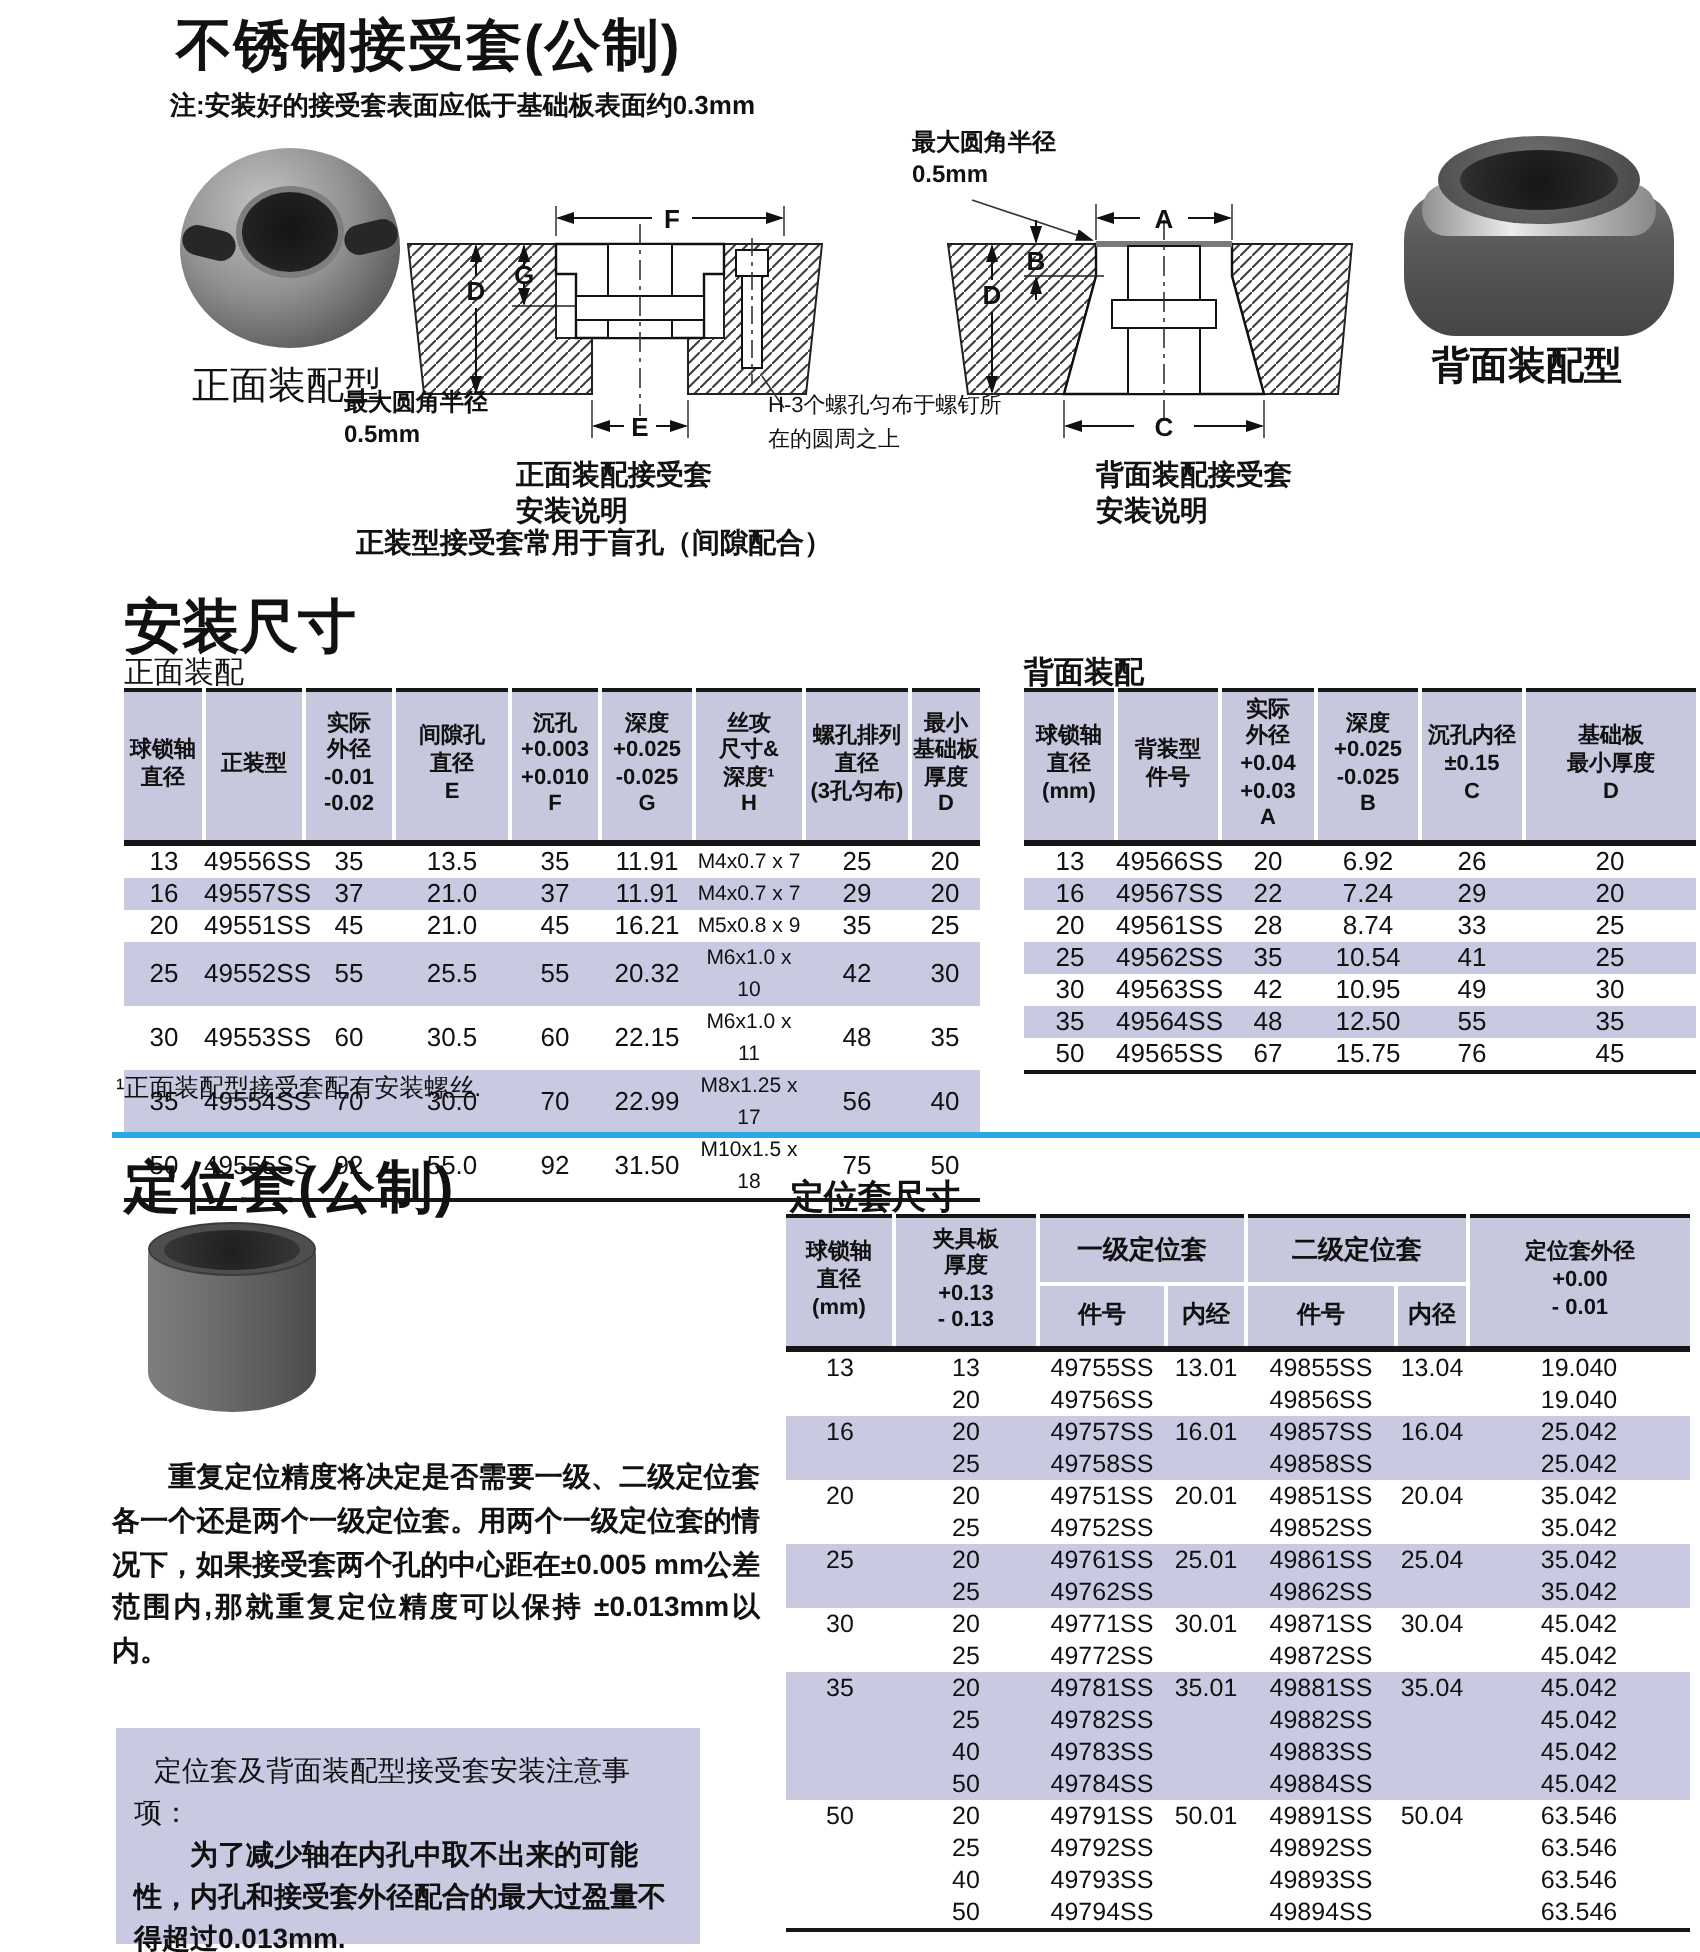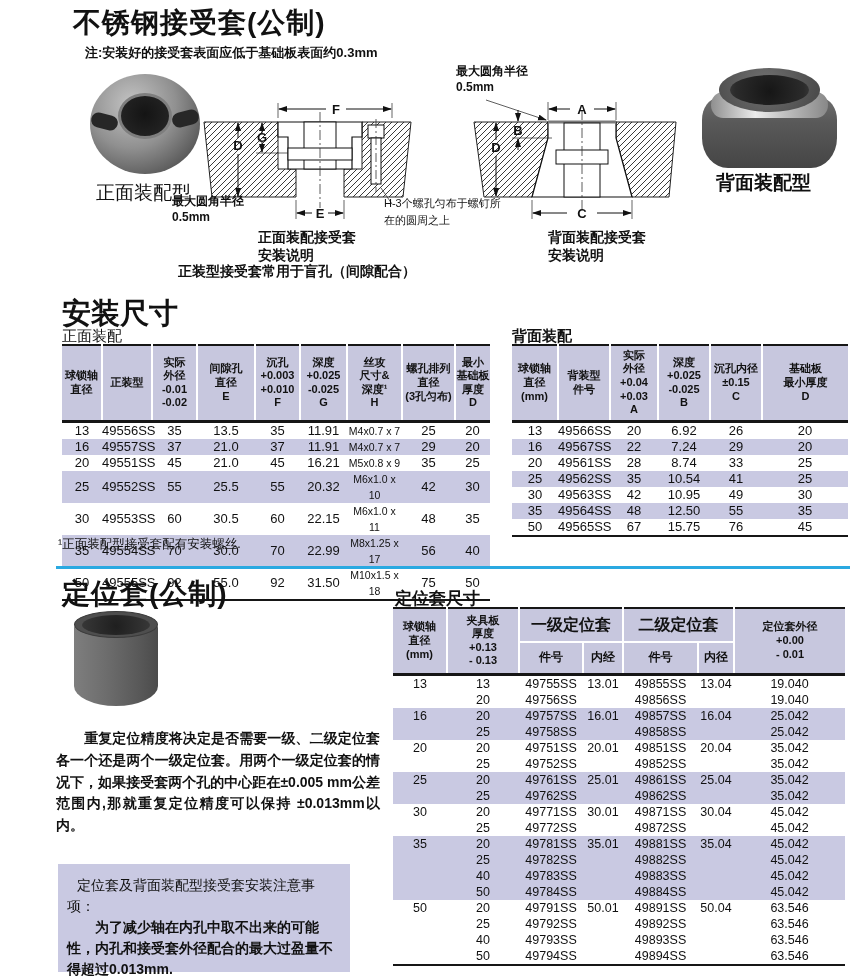--- a/index.html
+++ b/index.html
@@ -9,21 +9,21 @@
     width: 850px;
     height: 976px;
     background: #fff;
     font-family: "Liberation Sans", "DejaVu Sans", sans-serif;
     color: #111;
     overflow: hidden;
   }
   .abs { position: absolute; }
   .pre { white-space: pre-line; }
 
-  .page-title   { left:73px; top:4px;  font-size:28px; font-weight:bold; letter-spacing:1px; }
+  .page-title   { left:88px; top:4px;  font-size:28px; font-weight:bold; letter-spacing:1px; }
   .page-note    { left:85px; top:44px; font-size:13px; font-weight:bold; }
 
   
   .photo-front { left:90px; top:74px; width:110px; height:100px; }
   .pf-outer { position:absolute; inset:0; border-radius:50%;
     background: radial-gradient(circle at 38% 30%, #c4c4c4 0%, #909090 45%, #5a5a5a 78%, #3e3e3e 100%); }
   .pf-hole { position:absolute; left:28px; top:19px; width:54px; height:46px; border-radius:50%;
     background: radial-gradient(circle at 50% 45%, #141414 0%, #232323 75%, #303030 100%); border:3px solid #7e7e7e; }
   .pf-notch-l { position:absolute; left:1px; top:40px; width:27px; height:15px; border-radius:8px; background:#272727; transform:rotate(14deg); }
   .pf-notch-r { position:absolute; right:1px; top:37px; width:27px; height:15px; border-radius:8px; background:#272727; transform:rotate(-14deg); }
@@ -76,21 +76,21 @@
   table.dim th.last { border-right:none; }
   table.dim td { text-align:center; font-size:13px; height:16px; padding:0; line-height:16px; }
   table.dim tr.shaded td { background:#c9c9e2; }
   table.dim tbody tr:last-child td { border-bottom:2px solid #161616; }
   #front-table { left:62px;  top:344px; width:428px; }
   #front-table th { height:76px; }
   #front-table td:nth-child(7) { font-size:10.5px; }
   #back-table  { left:512px; top:344px; width:336px; }
   #back-table th { height:76px; }
   #loc-table   { left:393px; top:607px; width:452px; }
-  #loc-table th.grp { height:34px; font-size:16px; border-bottom:2px solid #fff; }
+  #loc-table th.grp { height:34px; font-size:13px; border-bottom:2px solid #fff; }
   #loc-table th.sub { height:32px; border-top:none; font-size:12px; }
   #loc-table th.span2 { height:66px; }
   #loc-table td { height:16px; line-height:16px; font-size:12.5px; }
   .loc-table-title { left:395px; top:587px; font-size:17px; font-weight:bold; }
 
   .divider { left:56px; top:566px; width:794px; height:3px; }
 
   .loc-title { left:62px; top:575px; font-size:28px; font-weight:bold; letter-spacing:1px; }
   .loc-para  { left:56px; top:728px; width:324px; font-size:14px; font-weight:600; line-height:1.56; text-align:justify; }
   .note-box  { left:58px; top:864px; width:292px; height:108px; background:#c9c9e2; padding:11px 9px 0 9px;

